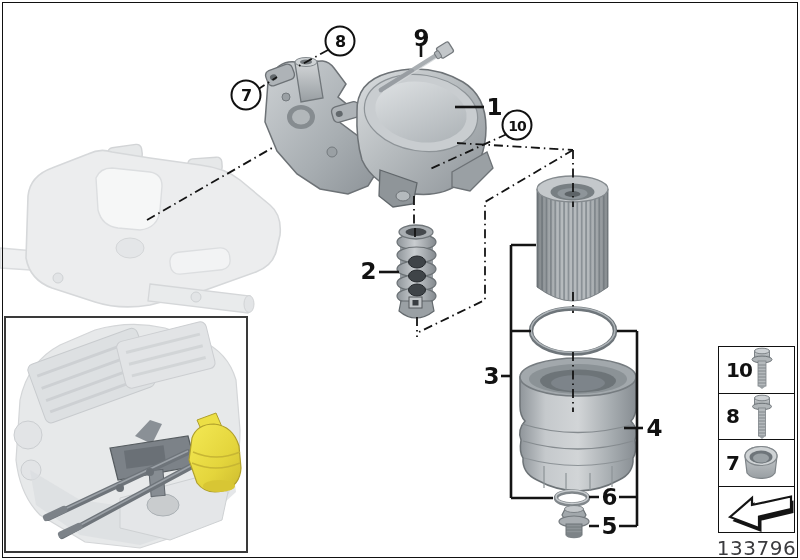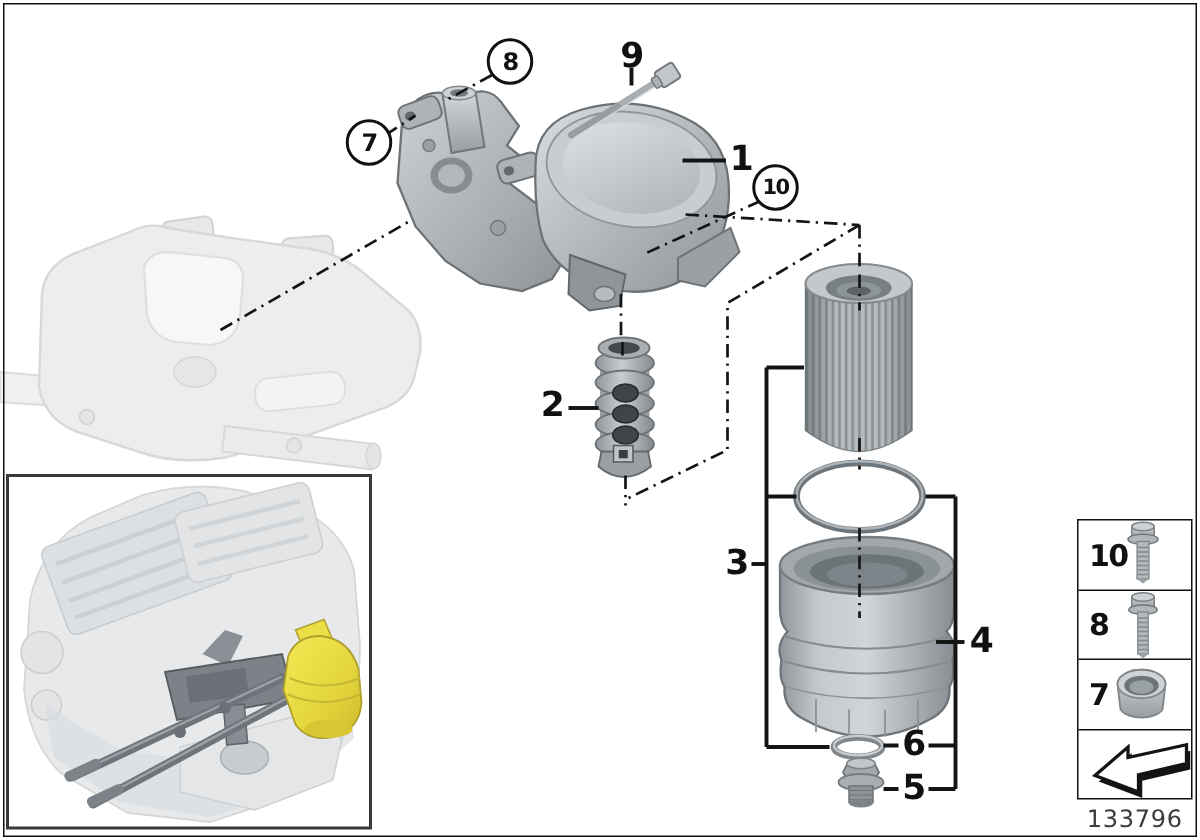--- a/index.html
+++ b/index.html
@@ -14,21 +14,21 @@
         display:flex;align-items:center;justify-content:center;font-size:16px;letter-spacing:-1px;}
   .circ.small{font-size:14px;}
   #inset-box{position:absolute;left:4px;top:316px;width:244px;height:237px;
              border:2px solid #3a3a3a;box-sizing:border-box;}
   #legend{position:absolute;left:718px;top:346px;width:77px;height:187px;
           border:1.7px solid #111;box-sizing:border-box;display:flex;flex-direction:column;}
   .lrow{flex:1;border-bottom:1.7px solid #111;display:flex;align-items:center;}
   .lrow:last-child{border-bottom:none;}
   .lnum{font-weight:bold;font-size:20px;color:#111;margin-left:7px;letter-spacing:-1px;}
   #part-number{position:absolute;left:714px;top:536px;width:85px;text-align:center;
-               font-size:16px;color:#3b3b3e;letter-spacing:0.5px;}
+               font-size:20px;color:#3b3b3e;letter-spacing:0.5px;}
 </style>
 </head>
 <body>
 
 <div id="stage">
 
 <svg width="800" height="560" viewBox="0 0 800 560">
   <defs>
     <linearGradient id="gPlate" x1="0" y1="0" x2="1" y2="1">
       <stop offset="0" stop-color="#cdd1d4"></stop>

